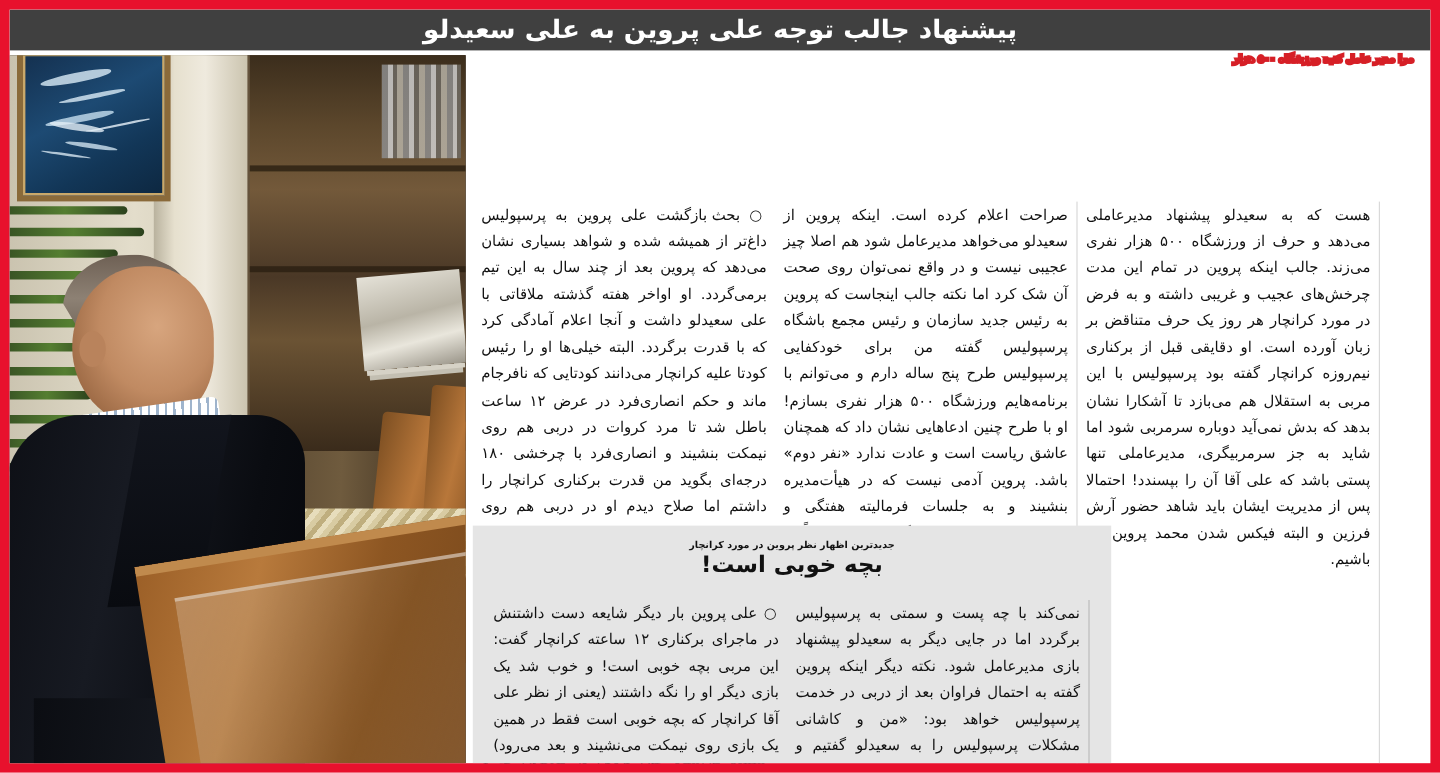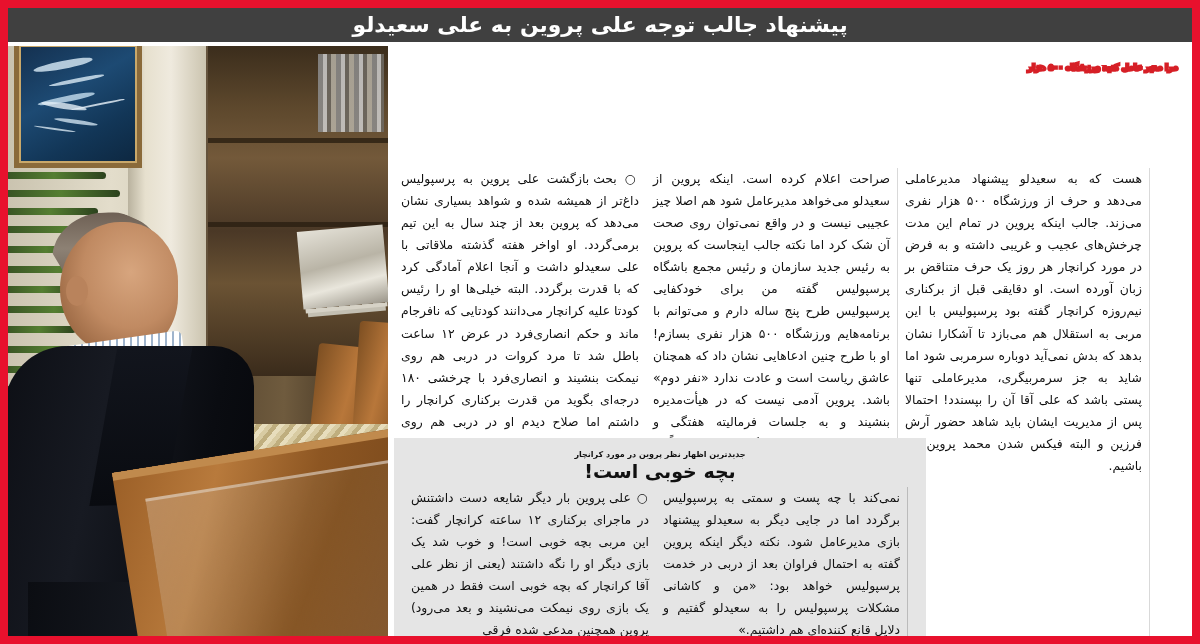--- a/index.html
+++ b/index.html
@@ -180,21 +180,20 @@
     position:absolute;left:0;top:560px;width:130px;height:80px;
     background:linear-gradient(180deg,#ccc3ab,#b8ae95);
   }
 
   
   .headline{
     position:absolute;
     left:0;top:34px;
     width:1184px;height:140px;
     pointer-events:none;
-    margin-top:18px;
   }
   .headline-line{
     position:absolute;
     right:14px;top:4px;
     width:1160px;
     text-align:right;
     direction:rtl;
     white-space:nowrap;
     font-size:76px;
     font-weight:bold;
@@ -254,21 +253,21 @@
     padding:12px 10px 8px 10px;
     direction:rtl;
   }
   .yb-h1{
     font-size:17px;font-weight:bold;color:#111;
     text-align:center;line-height:1.25;letter-spacing:-.6px;
     white-space:nowrap;
   }
   .yb-h2{
     font-size:19px;font-weight:bold;color:#111;
-    text-align:center;line-height:1.25;margin-bottom:3px;letter-spacing:-.6px;
+    text-align:center;line-height:1.25;margin-bottom:16px;letter-spacing:-.6px;
   }
   .yb-cols{
     display:flex;flex-direction:row-reverse;gap:0;align-items:flex-end;
   }
   .yb-col{
     width:252px;padding:0 7px;box-sizing:border-box;
     font-size:12.4px;line-height:1.78;text-align:justify;color:#111;
   }
   .yb-col + .yb-col{border-right:1px solid rgba(0,0,0,.18);}
   .yb-col p{margin:0;}

